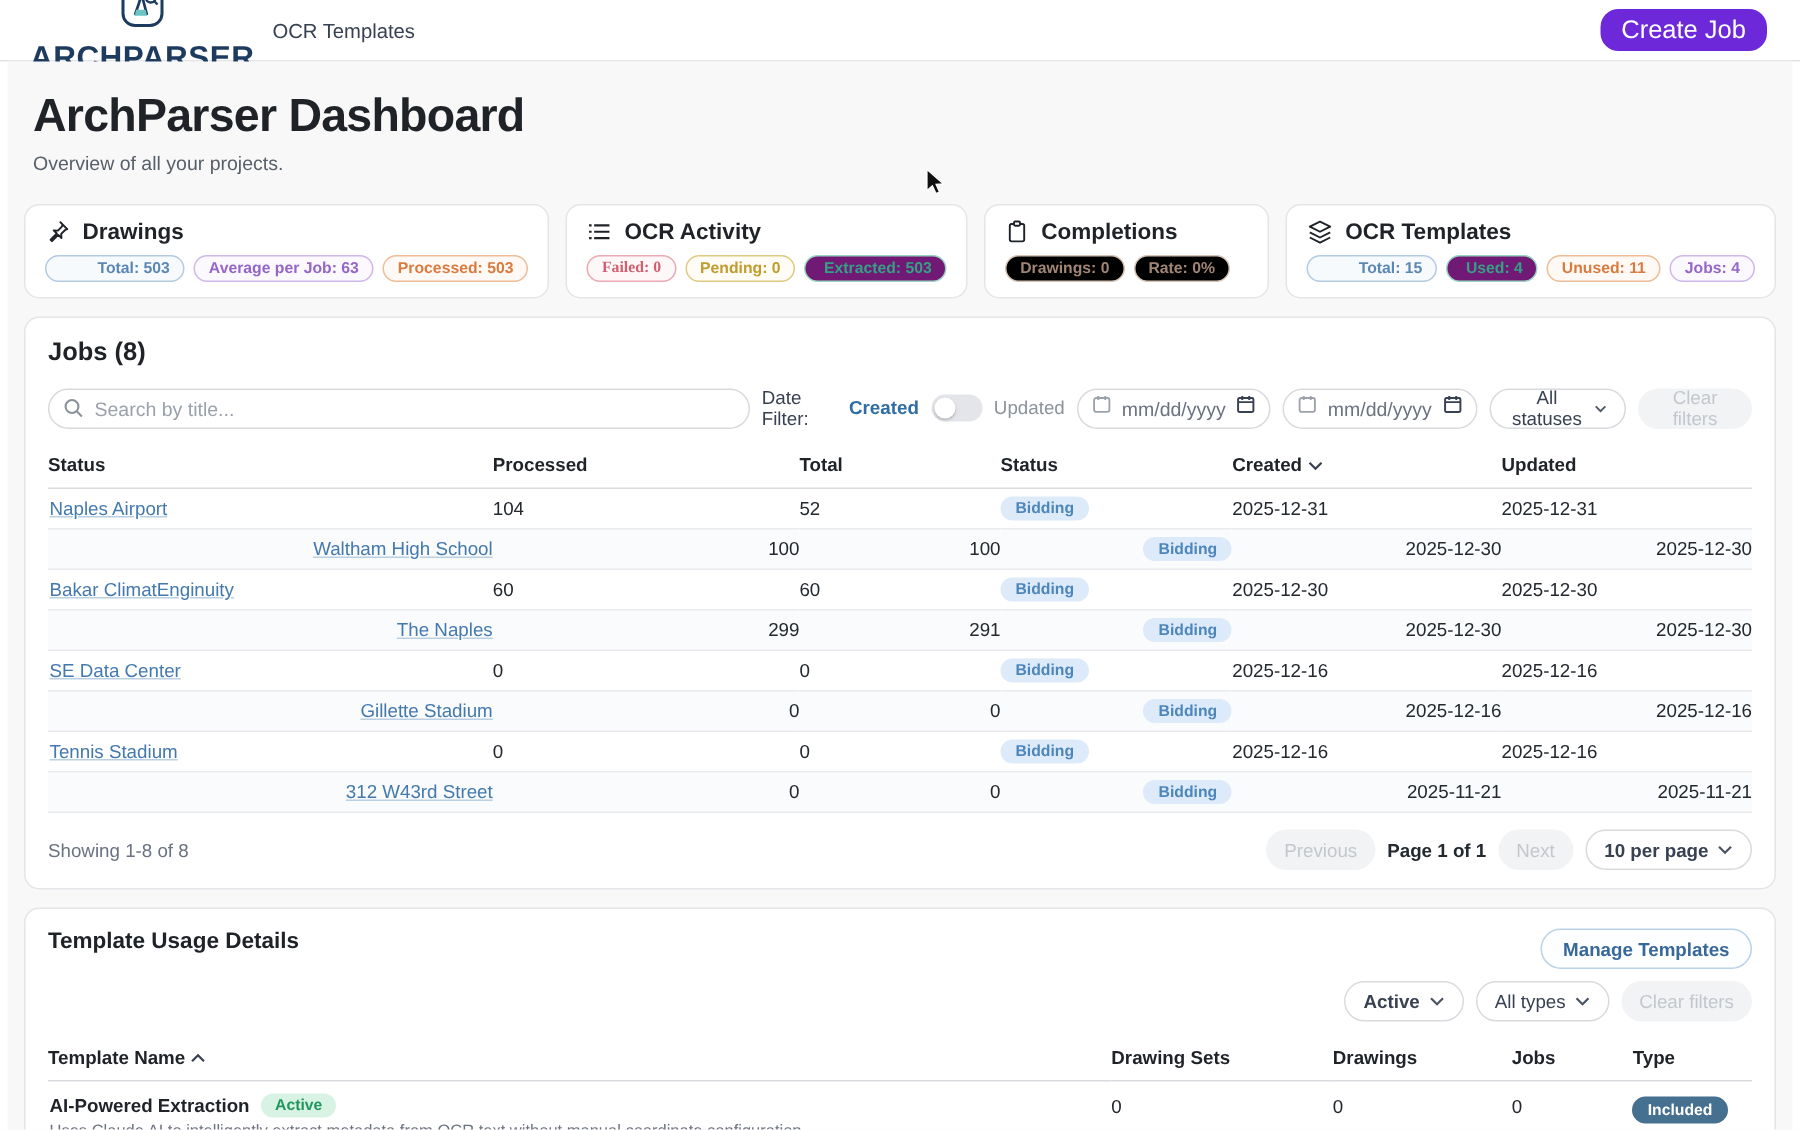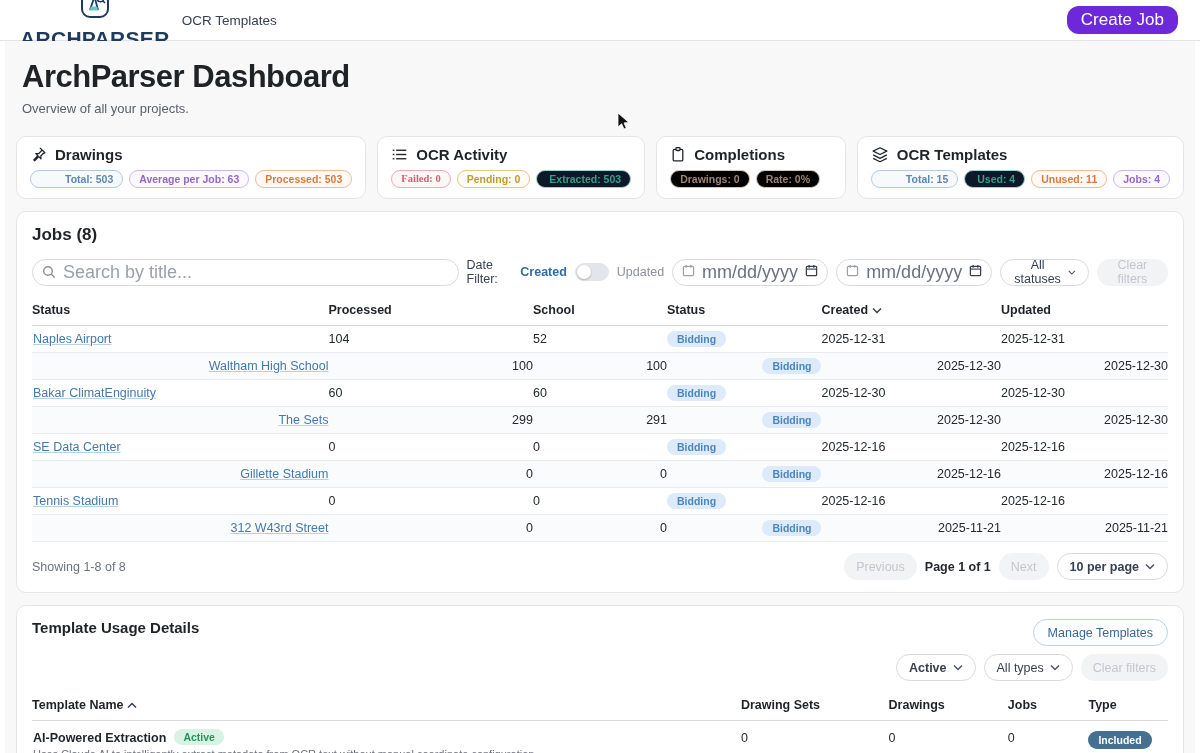--- a/index.html
+++ b/index.html
@@ -29,46 +29,46 @@
   .card-title { font-size:15px; font-weight:700; color:#1f2328; }
   .card-icon { display:inline-flex; color:#1f2328; }
   .badges { display:flex; gap:6px; margin-top:7px; flex-wrap:nowrap; }
   .badge { font-size:10.5px; font-weight:600; padding:2px 9px; border-radius:10px;
     border:1px solid; white-space:nowrap; }
   .badge-blue   { color:#5b87b5; border-color:#b3cbe2; background:#f7fafd;padding-left:34px; }
   .badge-purple { color:#9565c8; border-color:#cfb8e8; background:#fbf9fe; }
   .badge-orange { color:#d97a3e; border-color:#edbd97; background:#fef9f5; }
   .badge-red    { color:#d15f6f; border-color:#eba9b4; background:#fef7f8;font-family:Liberation Serif, serif; }
   .badge-yellow { color:#c09c2e; border-color:#dfca84; background:#fefcf4; }
-  .badge-green  { color:#35a184; border-color:#9cd4c3; background:#0f172a;padding-left:12px; }
+  .badge-green  { color:#35a184; border-color:#9cd4c3; background:#701a75;padding-left:12px; }
   .badge-tan    { color:#a08574; border-color:#d4c3b6; background:#000000; }
 
   
   .panel { background:#fff; border:1px solid #e4e5e8; border-radius:10px;
     margin-top:12px; padding:13px 15px 12px 15px; position:relative; }
   .panel-title { font-size:17px; font-weight:800; color:#1f2328; }
   .panel-title-sm { font-size:15px; font-weight:800; color:#1f2328; }
 
   
   .filters { display:flex; align-items:center; margin-top:13px; gap:8px; }
   .search-wrap { position:relative; width:570px; }
   .search-input { width:100%; height:27px; border:1px solid #d8dade; border-radius:14px;
-    padding:0 12px 0 30px; font-size:18px; font-family:inherit; color:#374151; background:#fff; }
+    padding:0 12px 0 30px; font-size:13px; font-family:inherit; color:#374151; background:#fff; }
   .search-input::placeholder { color:#9aa1aa; }
   .search-icon { position:absolute; left:10px; top:6px; color:#8b929b; }
   .flt-label { font-size:12.5px; color:#374151; }
   .flt-created { font-size:12.5px; font-weight:700; color:#2f6ea5; }
   .flt-updated { font-size:12.5px; color:#8b929b; }
   .toggle { width:34px; height:18px; background:#e4e5ea; border-radius:9px; position:relative;
     flex:0 0 auto; cursor:pointer; }
   .toggle .knob { position:absolute; left:2px; top:2px; width:14px; height:14px;
     background:#fff; border-radius:50%; box-shadow:0 1px 2px rgba(0,0,0,.25); }
   .date-input { display:flex; align-items:center; gap:7px; height:27px; border:1px solid #d8dade;
     border-radius:14px; padding:0 9px; background:#fff; cursor:text; }
-  .date-input .ph { font-size:18px; color:#6b7280; }
+  .date-input .ph { font-size:13px; color:#6b7280; }
   .pill-btn { display:inline-flex; align-items:center; gap:6px; height:27px; border:1px solid #d8dade;
     border-radius:14px; padding:0 12px; background:#fff; font-size:12.5px; color:#374151;
     font-family:inherit; cursor:pointer; }
   .pill-disabled { background:#f2f3f5; border:none; color:#c3c7cd; cursor:default; }
 
   
   table { width:100%; border-collapse:collapse; table-layout:fixed; margin-top:11px; }
   th { text-align:left; font-size:12.5px; font-weight:700; color:#1f2328; padding:6px 0 8px 0;
     border-bottom:1px solid #d8dade; }
   th .sort { vertical-align:middle; margin-left:4px; color:#374151; }
@@ -80,21 +80,21 @@
 
   
   .table-footer { display:flex; align-items:center; margin-top:11px; }
   .showing { font-size:12.5px; color:#6b7280; }
   .pager { margin-left:auto; display:flex; align-items:center; gap:8px; }
   .page-info { font-size:12.5px; font-weight:700; color:#24292f; }
 
   
   .tpl-head { display:flex; align-items:flex-start; }
   .btn-manage { margin-left:auto; background:#fdfeff; border:1px solid #b9d2e8; color:#38689a;
-    font-weight:400; border-radius:14px; height:27px; padding:0 14px; font-size:12.5px;
+    font-weight:700; border-radius:14px; height:27px; padding:0 14px; font-size:12.5px;
     font-family:inherit; cursor:pointer; }
   .tpl-filters { display:flex; justify-content:flex-end; gap:8px; margin-top:8px; }
   .tpl-name { font-size:12.5px; font-weight:800; color:#1f2328; display:inline-block; }
   .tpl-desc { font-size:11px; color:#6b7280; margin-top:3px; }
   .mini-badge { display:inline-block; font-size:10.5px; font-weight:600; padding:2px 9px;
     border-radius:10px; margin-left:8px; vertical-align:1px; }
   .mb-green { background:#d8f3e4; color:#23965f; }
   .type-badge { display:inline-block; background:#45708f; color:#fff; font-size:10.5px;
     font-weight:600; padding:3px 10px; border-radius:11px; }
   td.tpl-cell { padding:8px 0 9px 0; vertical-align:top; }
@@ -264,21 +264,21 @@
           <col style="width:18%">
           <col style="width:11.8%">
           <col style="width:13.6%">
           <col style="width:15.8%">
           <col style="width:14.7%">
         </colgroup>
       <thead>
         <tr>
           <th>Status</th>
           <th>Processed</th>
-          <th>School</th>
+          <th>Total</th>
           <th>Status</th>
           <th><span>Created</span><svg class="sort" width="10" height="7" viewBox="0 0 10 7" fill="none">
                 <path d="M1 1.5 L5 5.5 L9 1.5" stroke="currentColor" stroke-width="1.5" fill="none"></path>
               </svg></th>
           <th>Updated</th>
         </tr>
       </thead>
       <tbody>
           <tr>
     <td style="padding-left:1px"><a class="job-link">Naples Airport</a></td>
@@ -298,21 +298,21 @@
   </tr>
           <tr>
     <td style="padding-left:1px"><a class="job-link">Bakar ClimatEnginuity</a></td>
     <td>60</td>
     <td>60</td>
     <td><span class="status-badge">Bidding</span></td>
     <td>2025-12-30</td>
     <td>2025-12-30</td>
   </tr>
           <tr class="zebra">
-    <td style="padding-left:1px"><a class="job-link">The Sets</a></td>
+    <td style="padding-left:1px"><a class="job-link">The Naples</a></td>
     <td>299</td>
     <td>291</td>
     <td><span class="status-badge">Bidding</span></td>
     <td>2025-12-30</td>
     <td>2025-12-30</td>
   </tr>
           <tr>
     <td style="padding-left:1px"><a class="job-link">SE Data Center</a></td>
     <td>0</td>
     <td>0</td>

